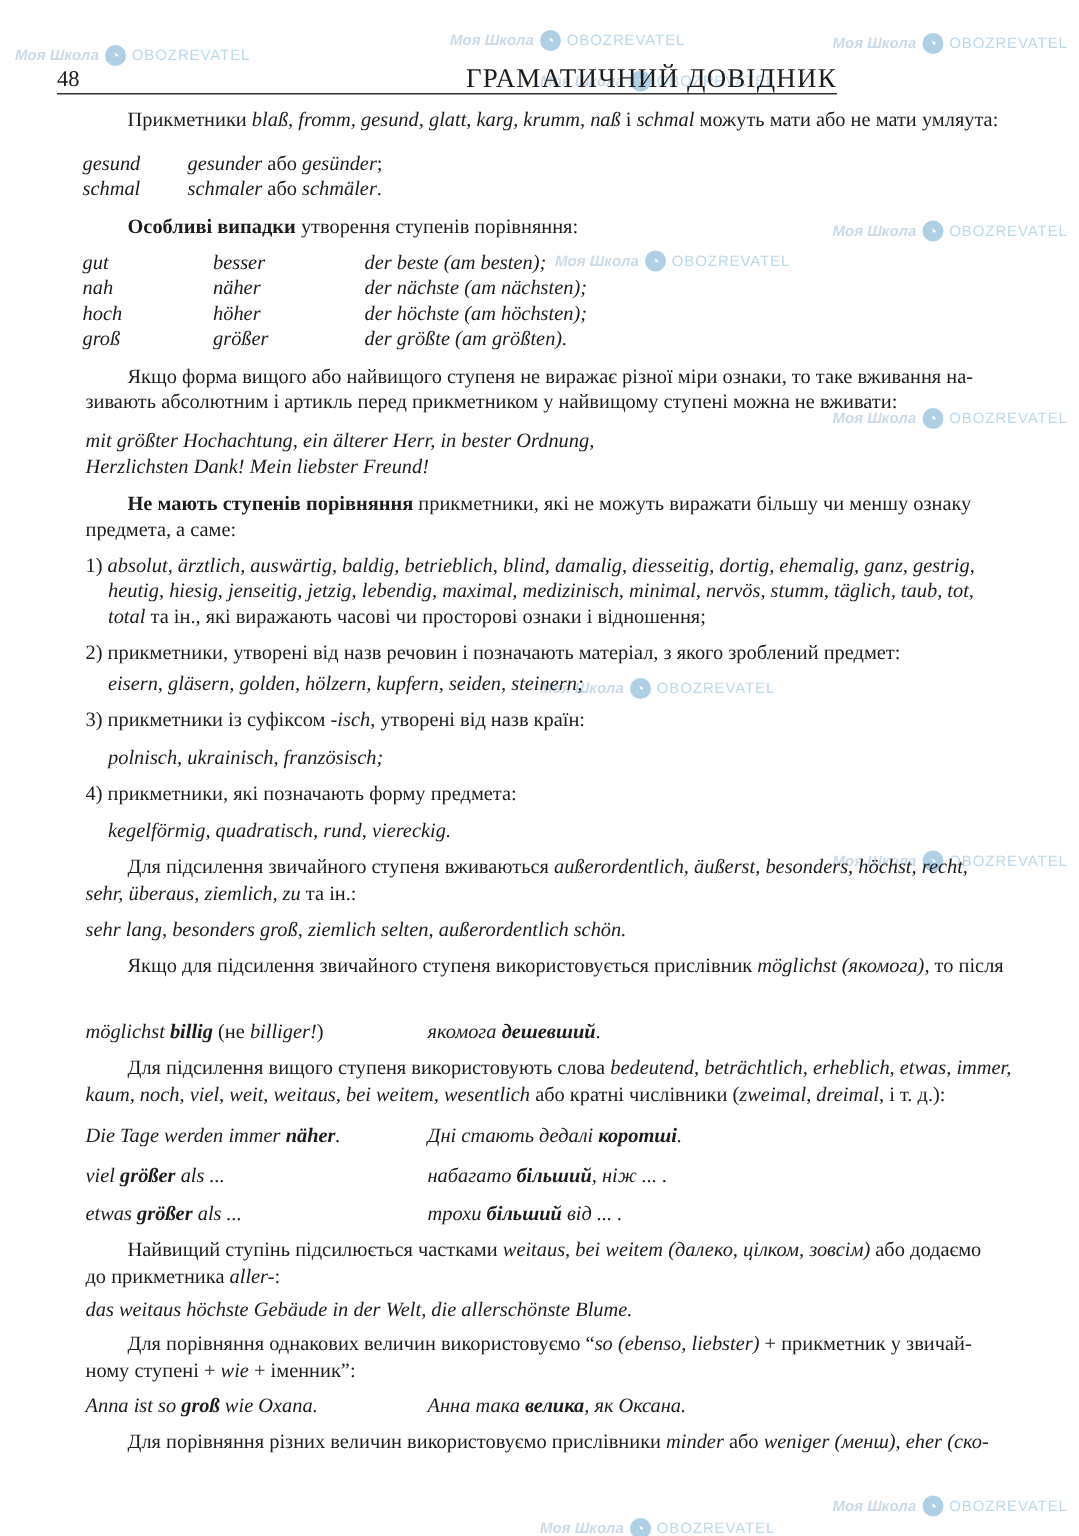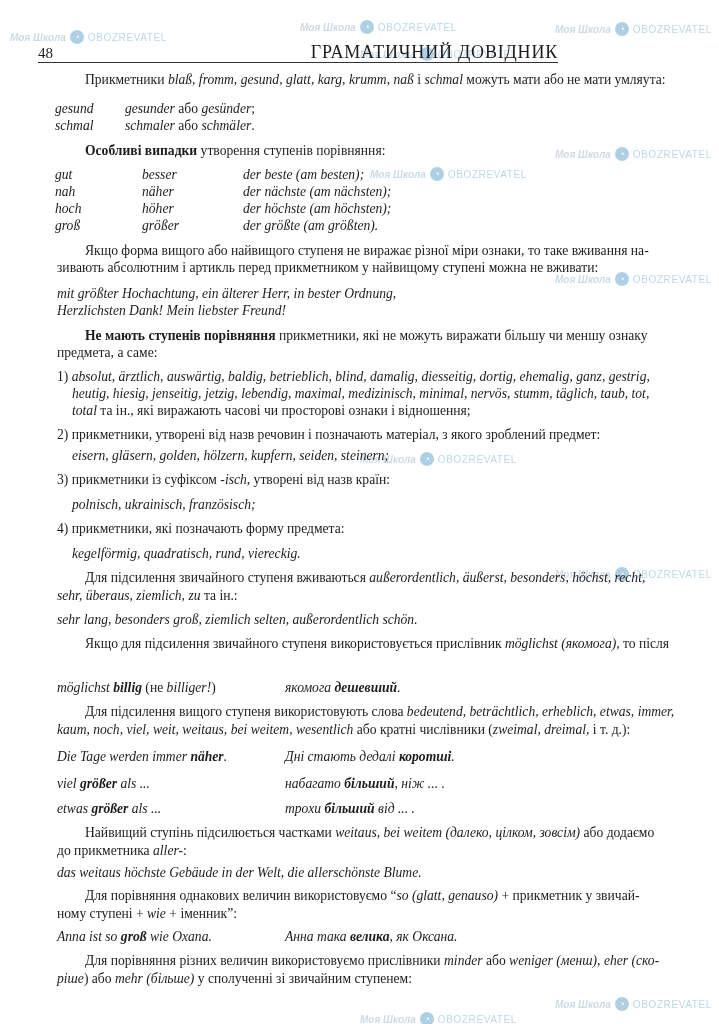--- a/index.html
+++ b/index.html
@@ -154,21 +154,20 @@
   <div class="col" style="left:285px;top:737px"><i>Дні стають дедалі </i><b><i>коротші</i></b><i>.</i></div>
   <div class="col" style="left:57px;top:764px"><i>viel </i><b><i>größer</i></b><i> als ...</i></div>
   <div class="col" style="left:285px;top:764px"><i>набагато </i><b><i>більший</i></b><i>, ніж ... .</i></div>
   <div class="col" style="left:57px;top:789px"><i>etwas </i><b><i>größer</i></b><i> als ...</i></div>
   <div class="col" style="left:285px;top:789px"><i>трохи </i><b><i>більший</i></b><i> від ... .</i></div>
 
   <div class="line ind" style="top:813px"><span>Найвищий ступінь підсилюється частками </span><i>weitaus, bei weitem</i><i> (далеко, цілком, зовсім)</i><span> або додаємо</span></div>
   <div class="line cont" style="top:831px"><span>до прикметника </span><i>aller-</i><span>:</span></div>
   <div class="line cont it" style="top:853px">das weitaus höchste Gebäude in der Welt, die allerschönste Blume.</div>
 
-  <div class="line ind" style="top:876px"><span>Для порівняння однакових величин використовуємо “</span><i>so</i><i> (glatt, genauso)</i><span> + прикметник у звичай-</span></div>
+  <div class="line ind" style="top:876px"><span>Для порівняння однакових величин використовуємо “</span><i>so</i><i> (ebenso, liebster)</i><span> + прикметник у звичай-</span></div>
   <div class="line cont" style="top:894px"><span>ному ступені + </span><i>wie</i><span> + іменник”:</span></div>
   <div class="col" style="left:57px;top:917px"><i>Anna ist so </i><b><i>groß</i></b><i> wie Oxana.</i></div>
   <div class="col" style="left:285px;top:917px"><i>Анна така </i><b><i>велика</i></b><i>, як Оксана.</i></div>
 
   <div class="line ind" style="top:941px"><span>Для порівняння різних величин використовуємо прислівники </span><i>minder</i><span> або </span><i>weniger</i><i> (менш)</i><span>, </span><i>eher</i><i> (ско-</i></div>
-  <div class="line cont" style="top:959px"><i>ріше</i><span>) або </span><i>mehr</i><i> (більше)</i><span> у сполученні зі звичайним ступенем:</span></div>
 
 </div>
 
 </body></html>

